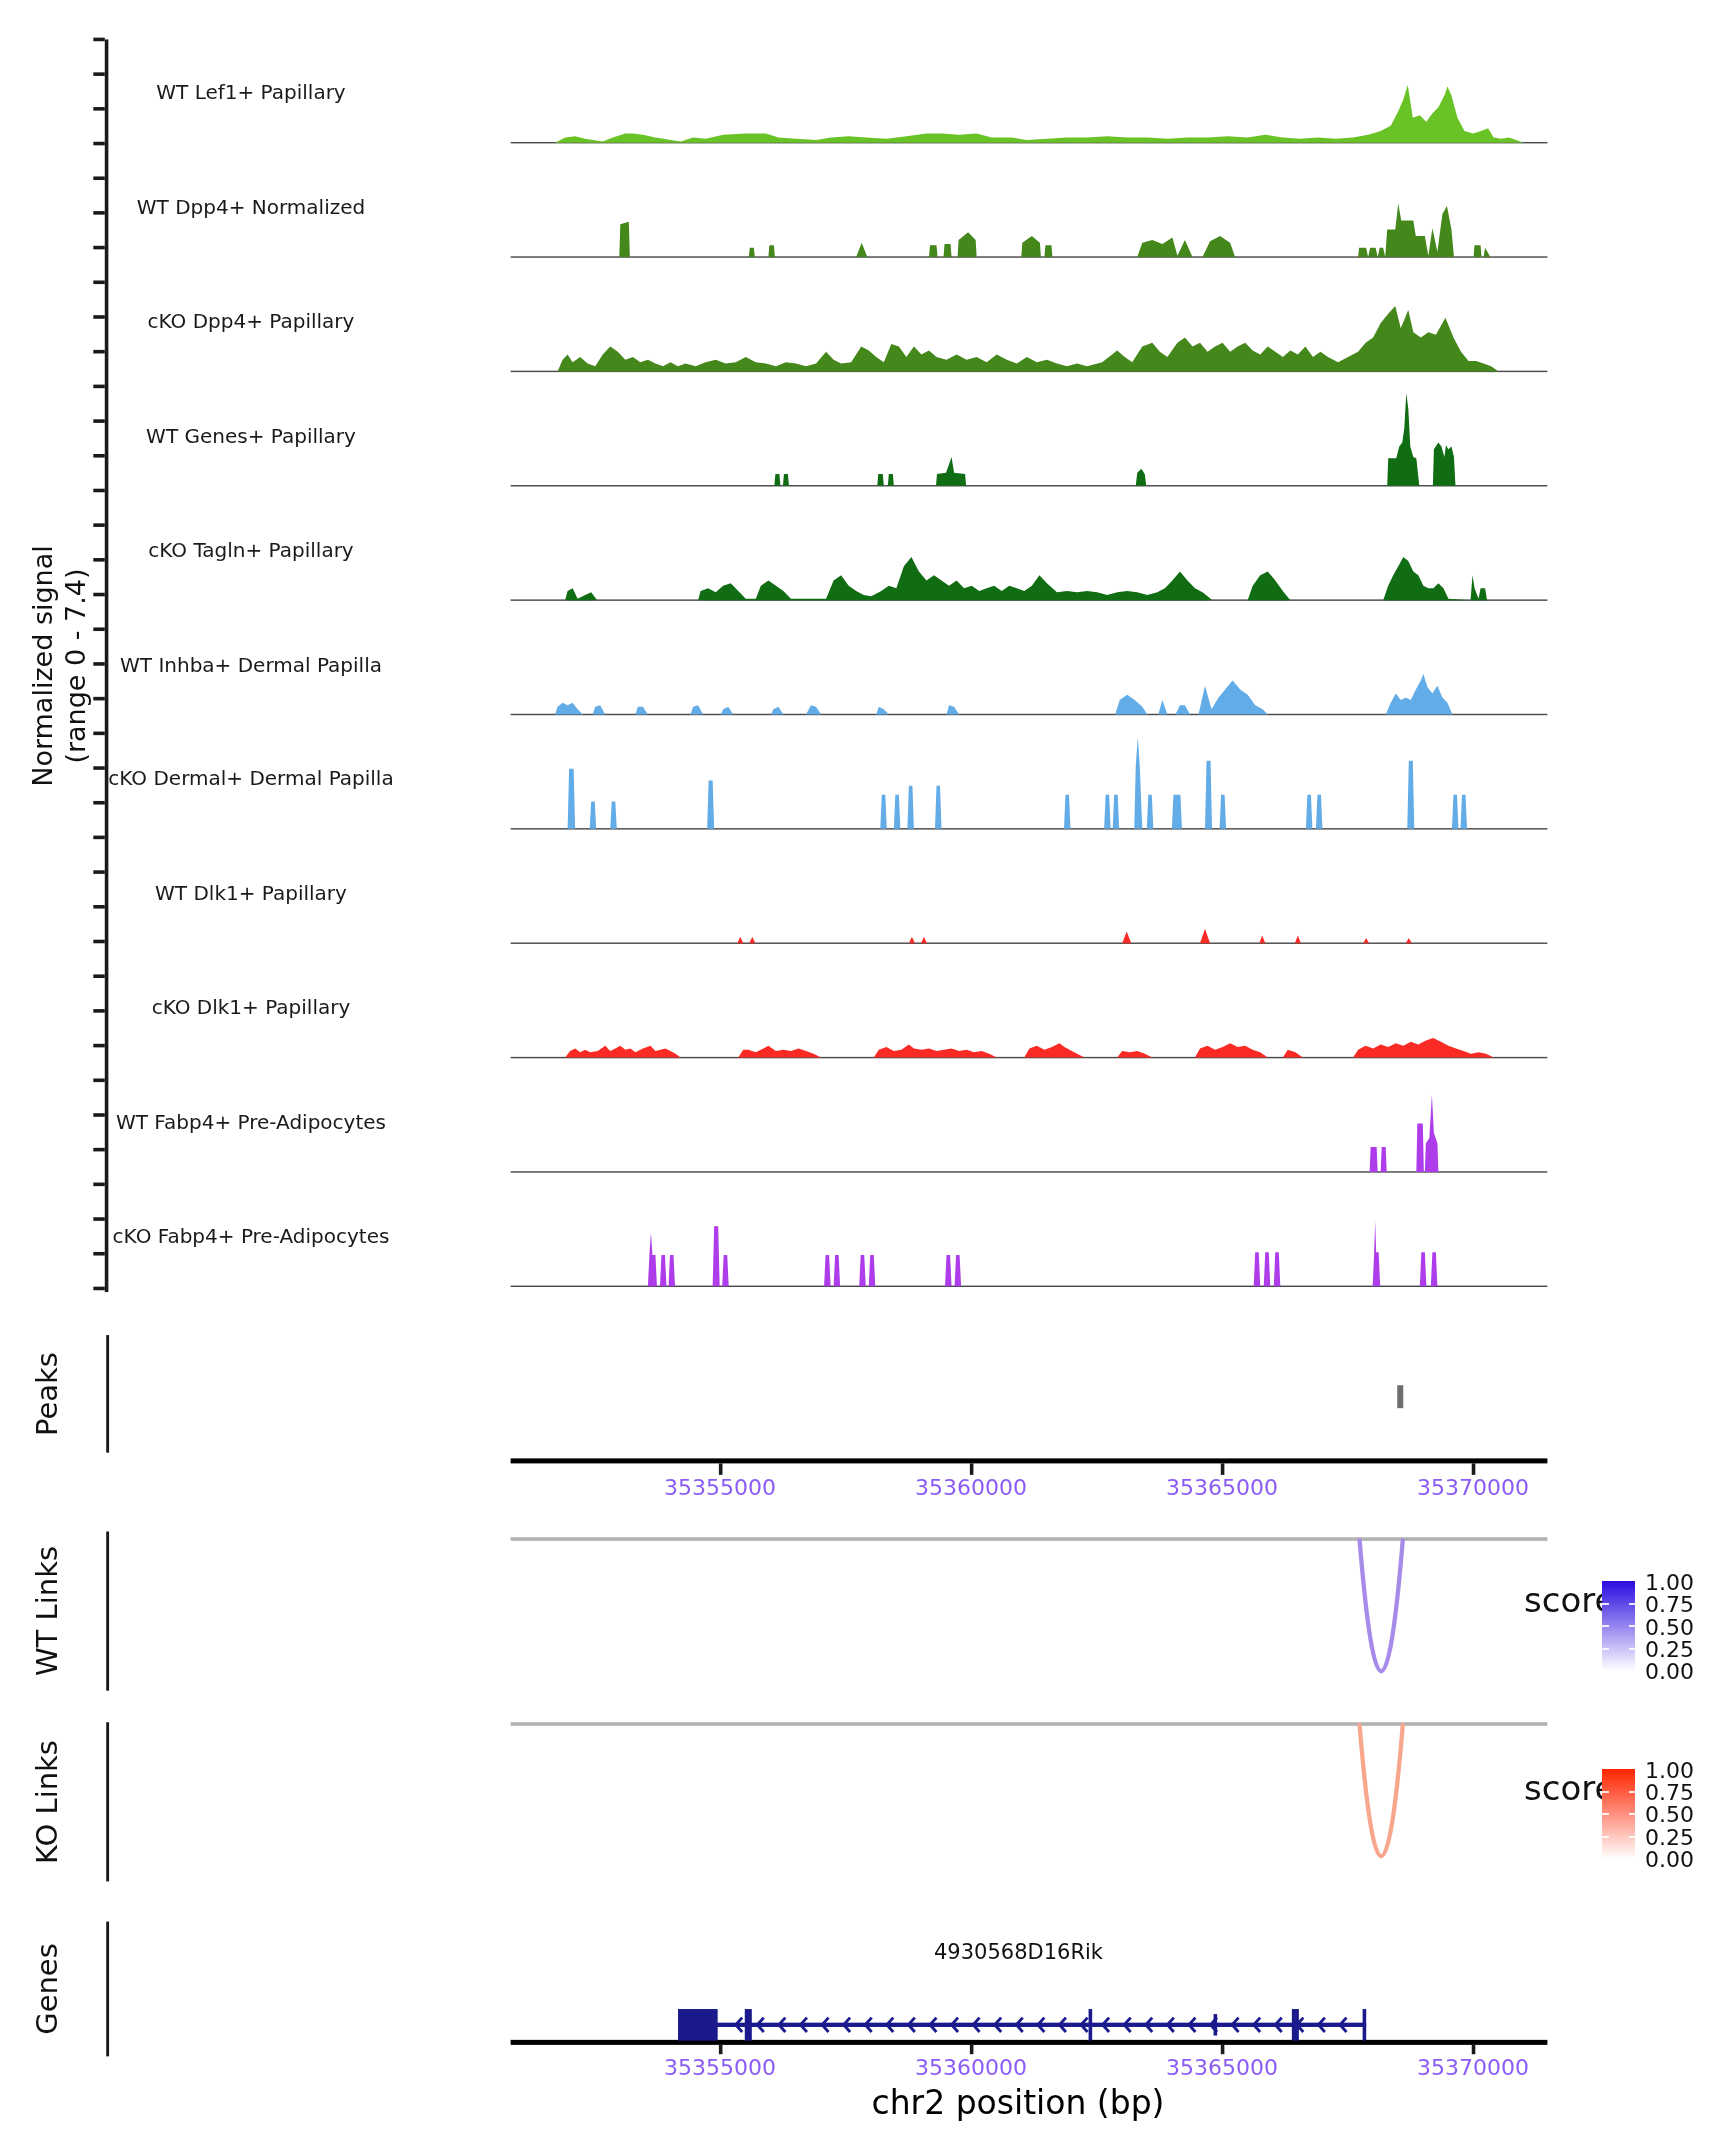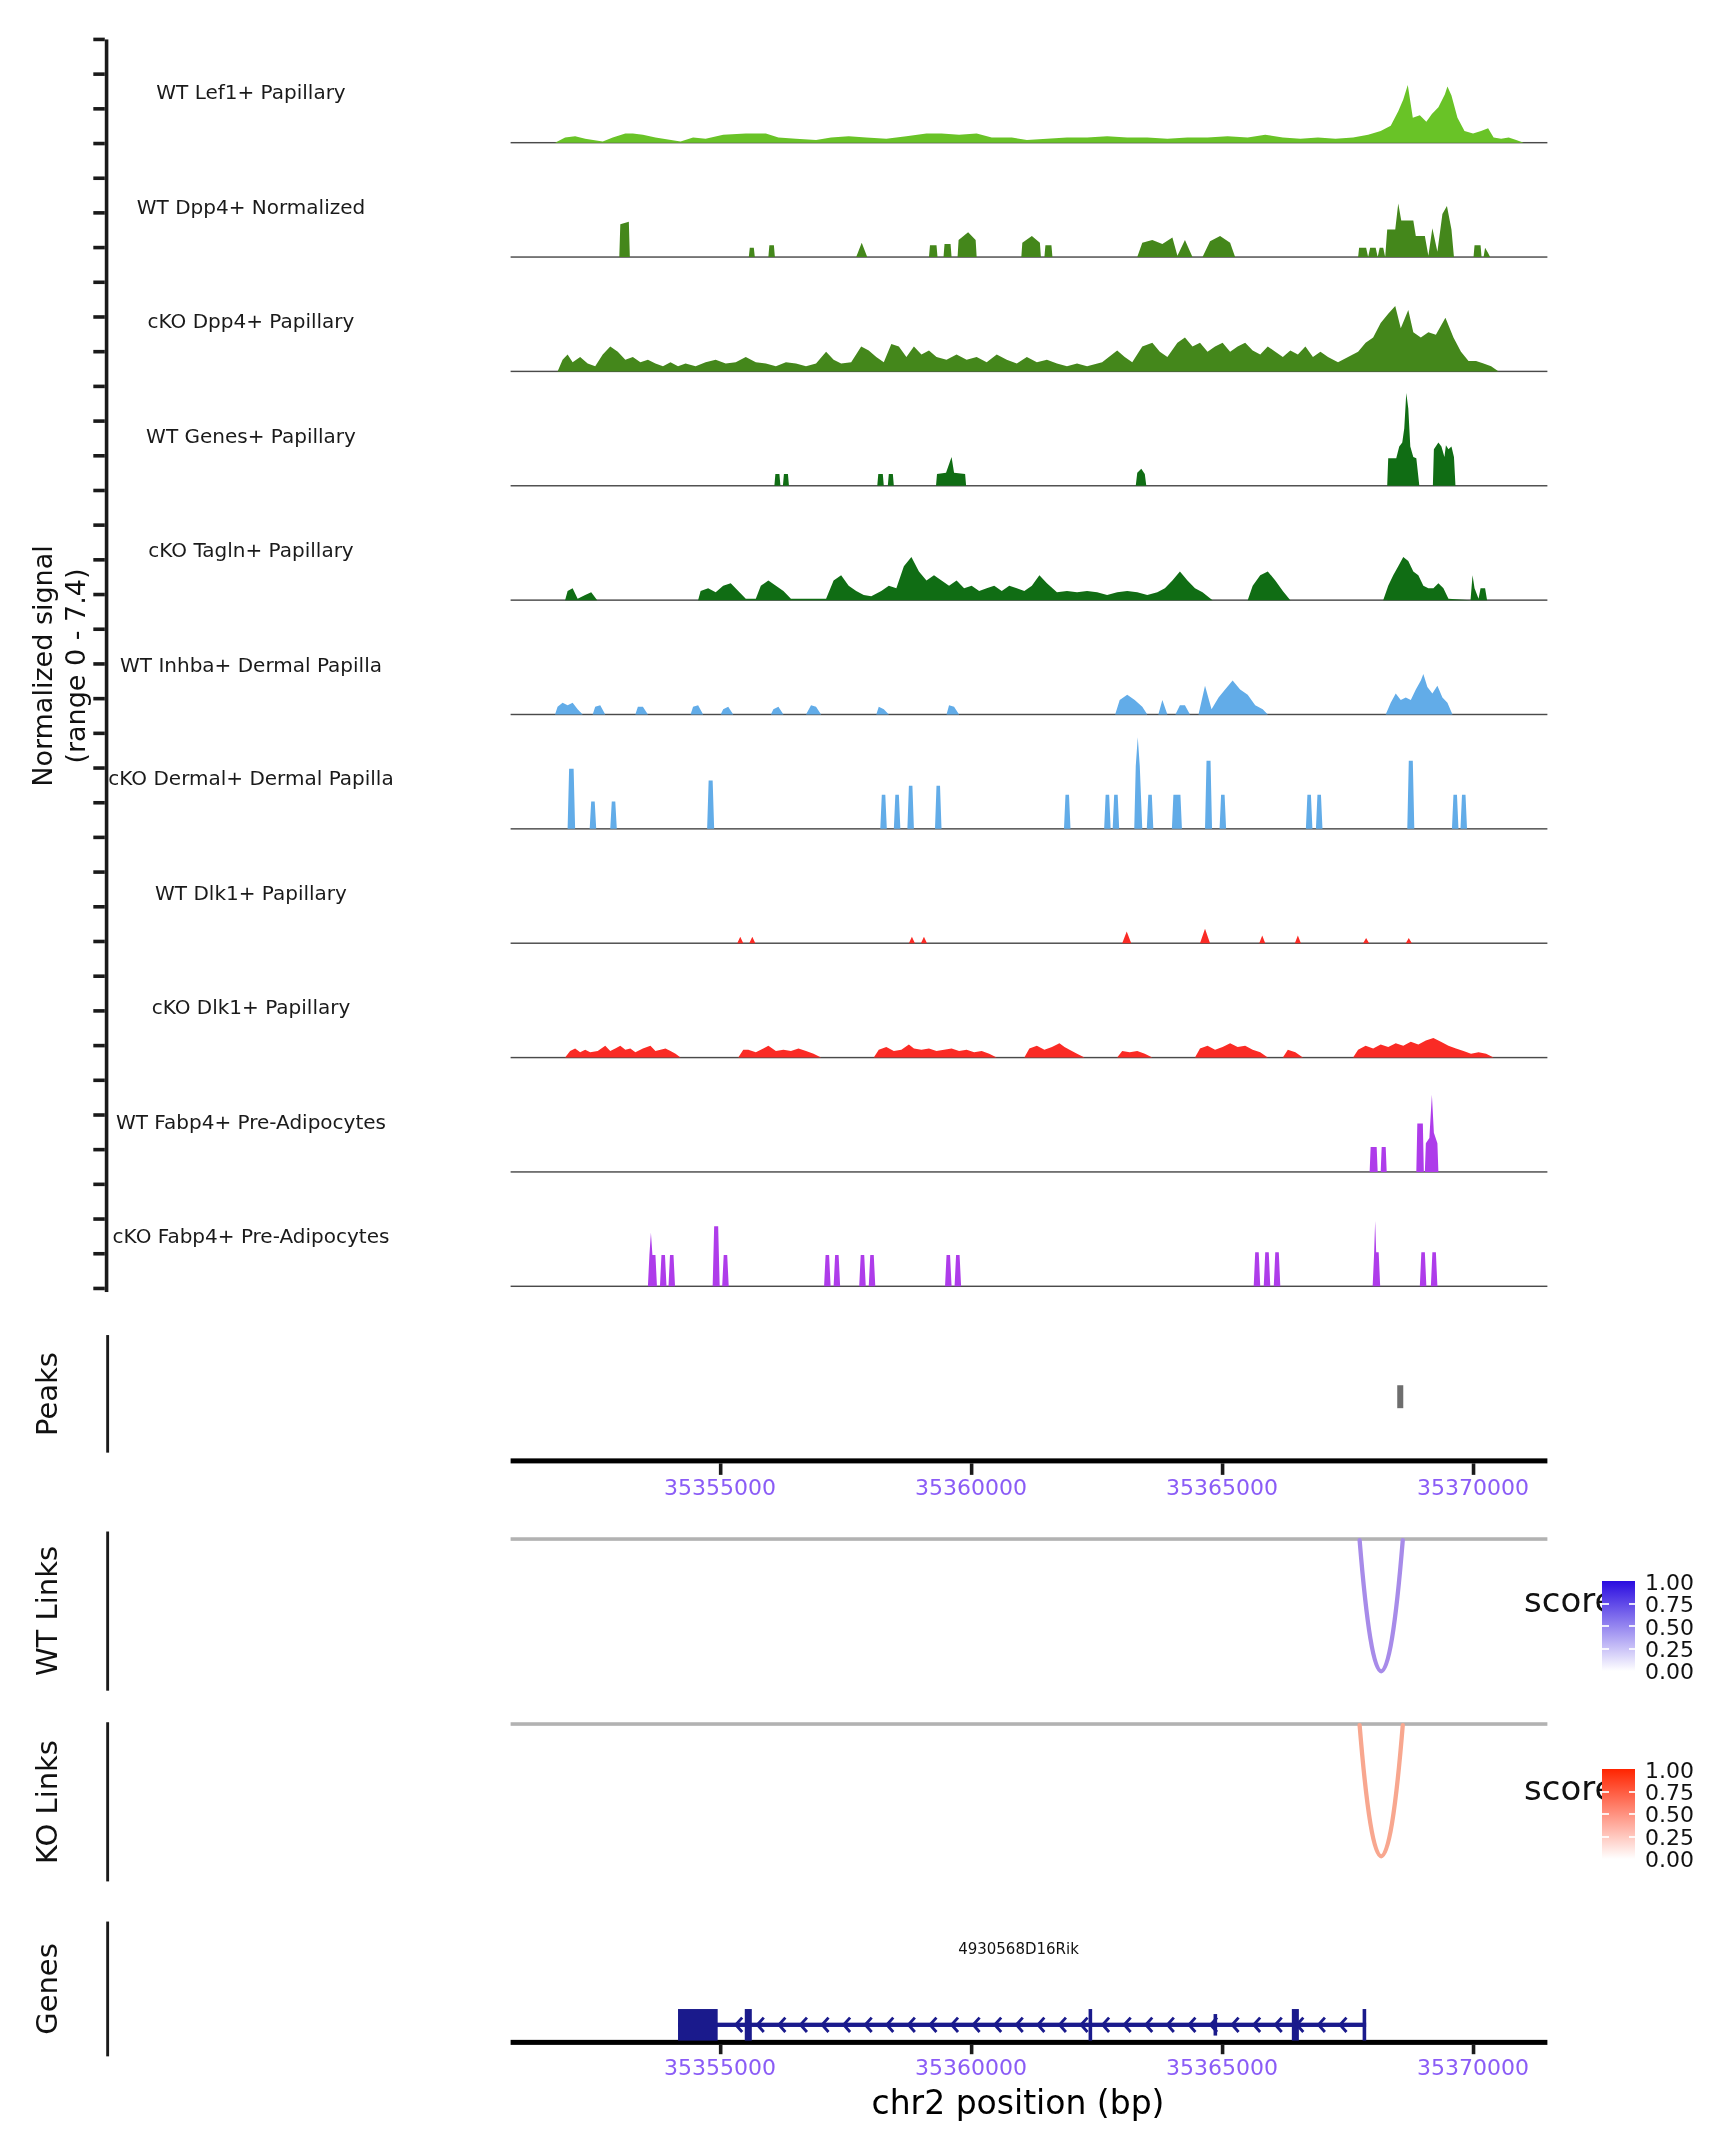--- a/index.html
+++ b/index.html
@@ -5,21 +5,21 @@
   html,body{margin:0;padding:0;background:#fff;}
   #page{position:relative;width:1721px;height:2151px;background:#ffffff;
         font-family:"DejaVu Sans","Liberation Sans",sans-serif;color:#1a1a1a;overflow:hidden;}
   #chart-svg{position:absolute;left:0;top:0;width:1721px;height:2151px;}
   .tlabel{position:absolute;left:43px;width:416px;text-align:center;font-size:20px;line-height:30px;color:#1a1a1a;}
   .vlabel{position:absolute;white-space:nowrap;transform:translate(-50%,-50%) rotate(-90deg);font-size:29px;color:#111;}
   .ylab{position:absolute;left:59px;top:666px;transform:translate(-50%,-50%) rotate(-90deg);
         text-align:center;font-size:27px;line-height:33px;color:#111;white-space:nowrap;}
   .xtick{position:absolute;width:172px;text-align:center;font-size:22px;color:#8b5cf6;}
   .xlabel{position:absolute;left:839px;top:2083px;width:358px;text-align:center;font-size:33px;color:#000;}
-  .genename{position:absolute;left:861px;top:1940px;width:315px;text-align:center;font-size:15px;color:#111;}
+  .genename{position:absolute;left:861px;top:1940px;width:315px;text-align:center;font-size:21px;color:#111;}
   .leg-title{position:absolute;left:1524px;font-size:34px;color:#111;margin-top:40px;}
   .leg-bar{position:absolute;left:1602px;width:33px;height:90px;}
   .leg-lab{position:absolute;left:1645px;width:79px;font-size:22px;line-height:22px;color:#111;}
   .leg-dash{position:absolute;width:6.5px;height:2.2px;background:rgba(255,255,255,.85);}
 </style>
 </head>
 <body>
 
 <div id="page">
 

